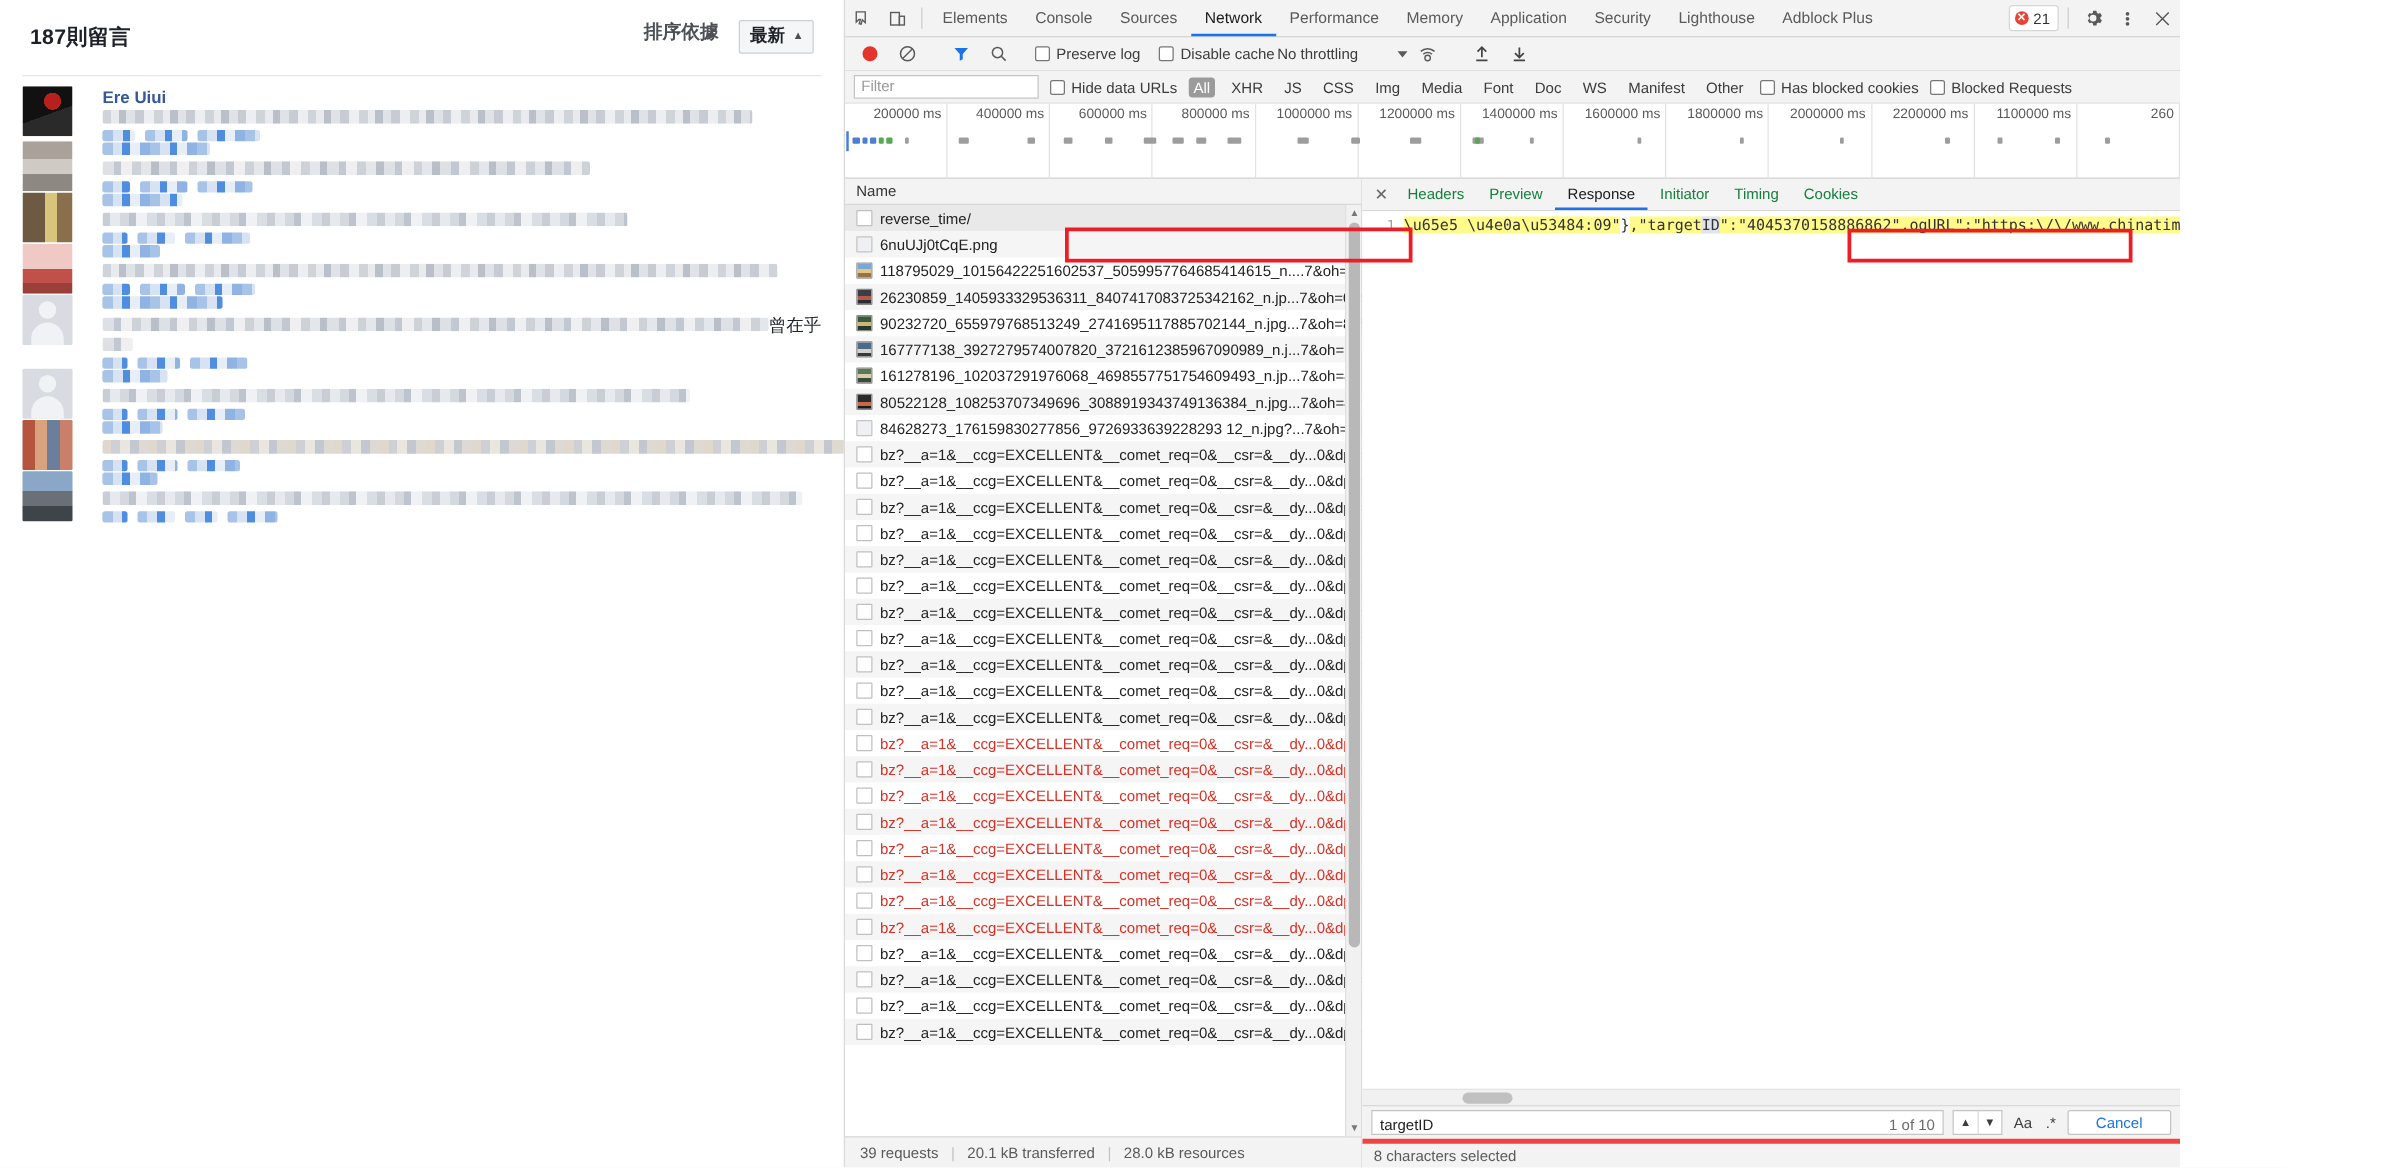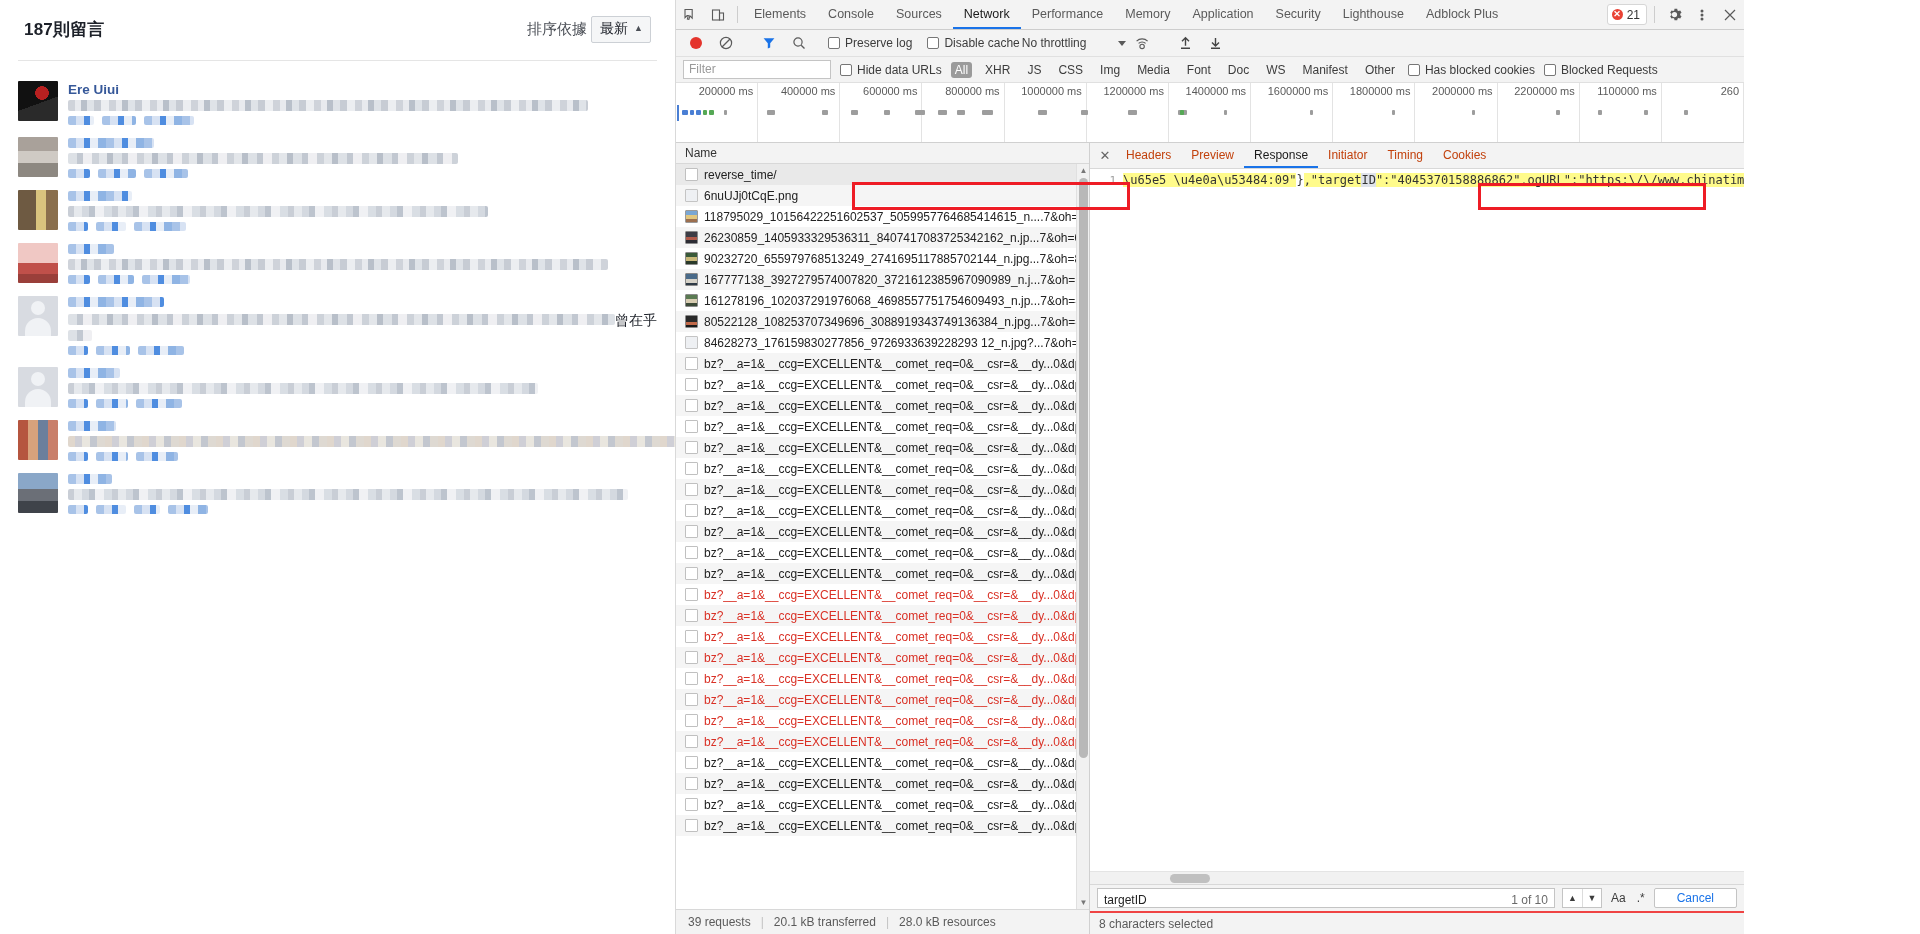--- a/index.html
+++ b/index.html
@@ -20,21 +20,21 @@
     position: relative;
     overflow: hidden;
     border-right: 1px solid #d9d9d9;
   }
   .fb-header {
     display: flex; align-items: center; justify-content: space-between;
     padding: 12px 24px 0 24px;
     height: 46px;
   }
   .fb-count { font-size: 17px; font-weight: bold; color: #1d2129; letter-spacing: .2px; }
-  .fb-sortwrap { display: flex; align-items: center; gap: 4px; }
+  .fb-sortwrap { display: flex; align-items: flex-start; gap: 16px; font-weight: bold; }
   .fb-sortlabel { font-size: 15px; color: #4b4f56; }
   .fb-sortsel {
     border: 1px solid #ccd0d5; background: #f5f6f7; border-radius: 2px;
     font-size: 14px; color: #1d2129; padding: 3px 7px 4px 8px;
     display: flex; align-items: center; gap: 6px; cursor: pointer;
   }
   .fb-sortsel .caret { font-size: 9px; color: #4b4f56; line-height: 1; }
   .fb-rule { height: 1px; background: #e5e5e5; margin: 14px 18px 0 18px; }
 
   .fb-compose { display: flex; gap: 9px; padding: 16px 18px 0 18px; }
@@ -49,21 +49,21 @@
   .fb-avatar-default::after {
     content: ""; position: absolute; left: 50%; top: 24px;
     width: 28px; height: 24px; border-radius: 14px 14px 0 0; background: #f0f2f5; transform: translateX(-50%);
   }
   .fb-textarea {
     flex: 1; height: 52px; border: 1px solid #dcdee3; background: #fff;
     padding: 8px 10px; font-size: 15px; color: #90949c;
   }
 
   .fb-list { padding: 8px 18px 0 18px; }
-  .fb-comment { display: flex; gap: 10px; margin-top: 12px; }
+  .fb-comment { display: flex; gap: 24px; margin-top: 0; }
   .fb-ava { width: 40px; height: 40px; flex: 0 0 40px; border-radius: 1px; overflow: hidden; }
   .fb-body { flex: 1; min-width: 0; padding-top: 1px; }
   .fb-name { font-size: 13.5px; font-weight: bold; color: #365899; margin-bottom: 3px; }
   .fb-blurline { height: 11px; border-radius: 2px; margin-bottom: 5px; }
   .fb-actions { display: flex; gap: 8px; align-items: center; margin-top: 4px; }
   .fb-act { height: 9px; border-radius: 2px; }
   .fb-clear { font-size: 14px; color: #1d2129; white-space: nowrap; }
   .fb-inline { display: flex; align-items: baseline; gap: 0px; }
 
   
@@ -212,21 +212,21 @@
   .sb-sep { color: #c2c2c2; }
 
   .det-pane { flex: 1; display: flex; flex-direction: column; background: #fff; min-width: 0; }
   .det-tabs {
     height: 26px; background: #f3f3f3; border-bottom: 1px solid #d8d8d8;
     display: flex; align-items: stretch; padding-left: 4px;
   }
   .det-close { width: 22px; display: flex; align-items: center; justify-content: center; color: #666; font-size: 13px; cursor: pointer; }
   .det-tab {
     padding: 0 10px; display: flex; align-items: center; font-size: 12px;
-    color: #c2410c; cursor: pointer; border-bottom: 2px solid transparent;
+    color: #15803d; cursor: pointer; border-bottom: 2px solid transparent;
   }
   .det-tab.active { color: #1a1a1a; border-bottom-color: #1a73e8; }
   .det-body { flex: 1; position: relative; overflow: hidden; background: #fff; }
   .code-line { display: flex; align-items: baseline; font-family: "DejaVu Sans Mono", monospace; font-size: 12px; padding-top: 4px; }
   .ln { width: 26px; text-align: right; color: #a0a0a0; flex: 0 0 26px; font-size: 11px; }
   .code-txt { white-space: nowrap; overflow: hidden; padding-left: 7px; }
   .hl { background: #fffb8b; }
   .hl-sel { background: #dfe3ea; }
   .det-hscroll { height: 13px; background: #f1f1f1; border-top: 1px solid #e4e4e4; position: relative; }
   .det-hthumb { position: absolute; top: 2px; height: 9px; background: #c0c0c0; border-radius: 5px; }
@@ -241,21 +241,21 @@
   .srch-count { font-size: 12px; color: #6a6a6a; }
   .srch-nav { display: flex; border: 1px solid #c4c4c4; background: #fff; height: 20px; }
   .srch-navbtn { width: 19px; display:flex; align-items:center; justify-content:center; font-size: 9px; color: #3c3c3c; cursor: pointer; }
   .srch-navbtn + .srch-navbtn { border-left: 1px solid #dcdcdc; }
   .srch-opt { font-size: 12px; color: #3c3c3c; cursor: pointer; padding: 0 2px; }
   .srch-cancel {
     border: 1px solid #c4c4c4; background: #fff; color: #1a73e8; font-size: 12px;
     padding: 2px 22px; border-radius: 2px; cursor: pointer;
   }
   .det-status {
-    height: 23px; border-top: 2px solid #ef4444; background: #f3f3f3;
+    height: 23px; border-top: 4px solid #ef4444; background: #f3f3f3;
     display: flex; align-items: center; padding-left: 9px; font-size: 12px; color: #5a5a5a;
   }
 
   .red-box { position: absolute; border: 3px solid #ee1c25; pointer-events: none; }
   svg { display: block; }
 </style>
 </head>
 <body>
 
 <div id="root">

